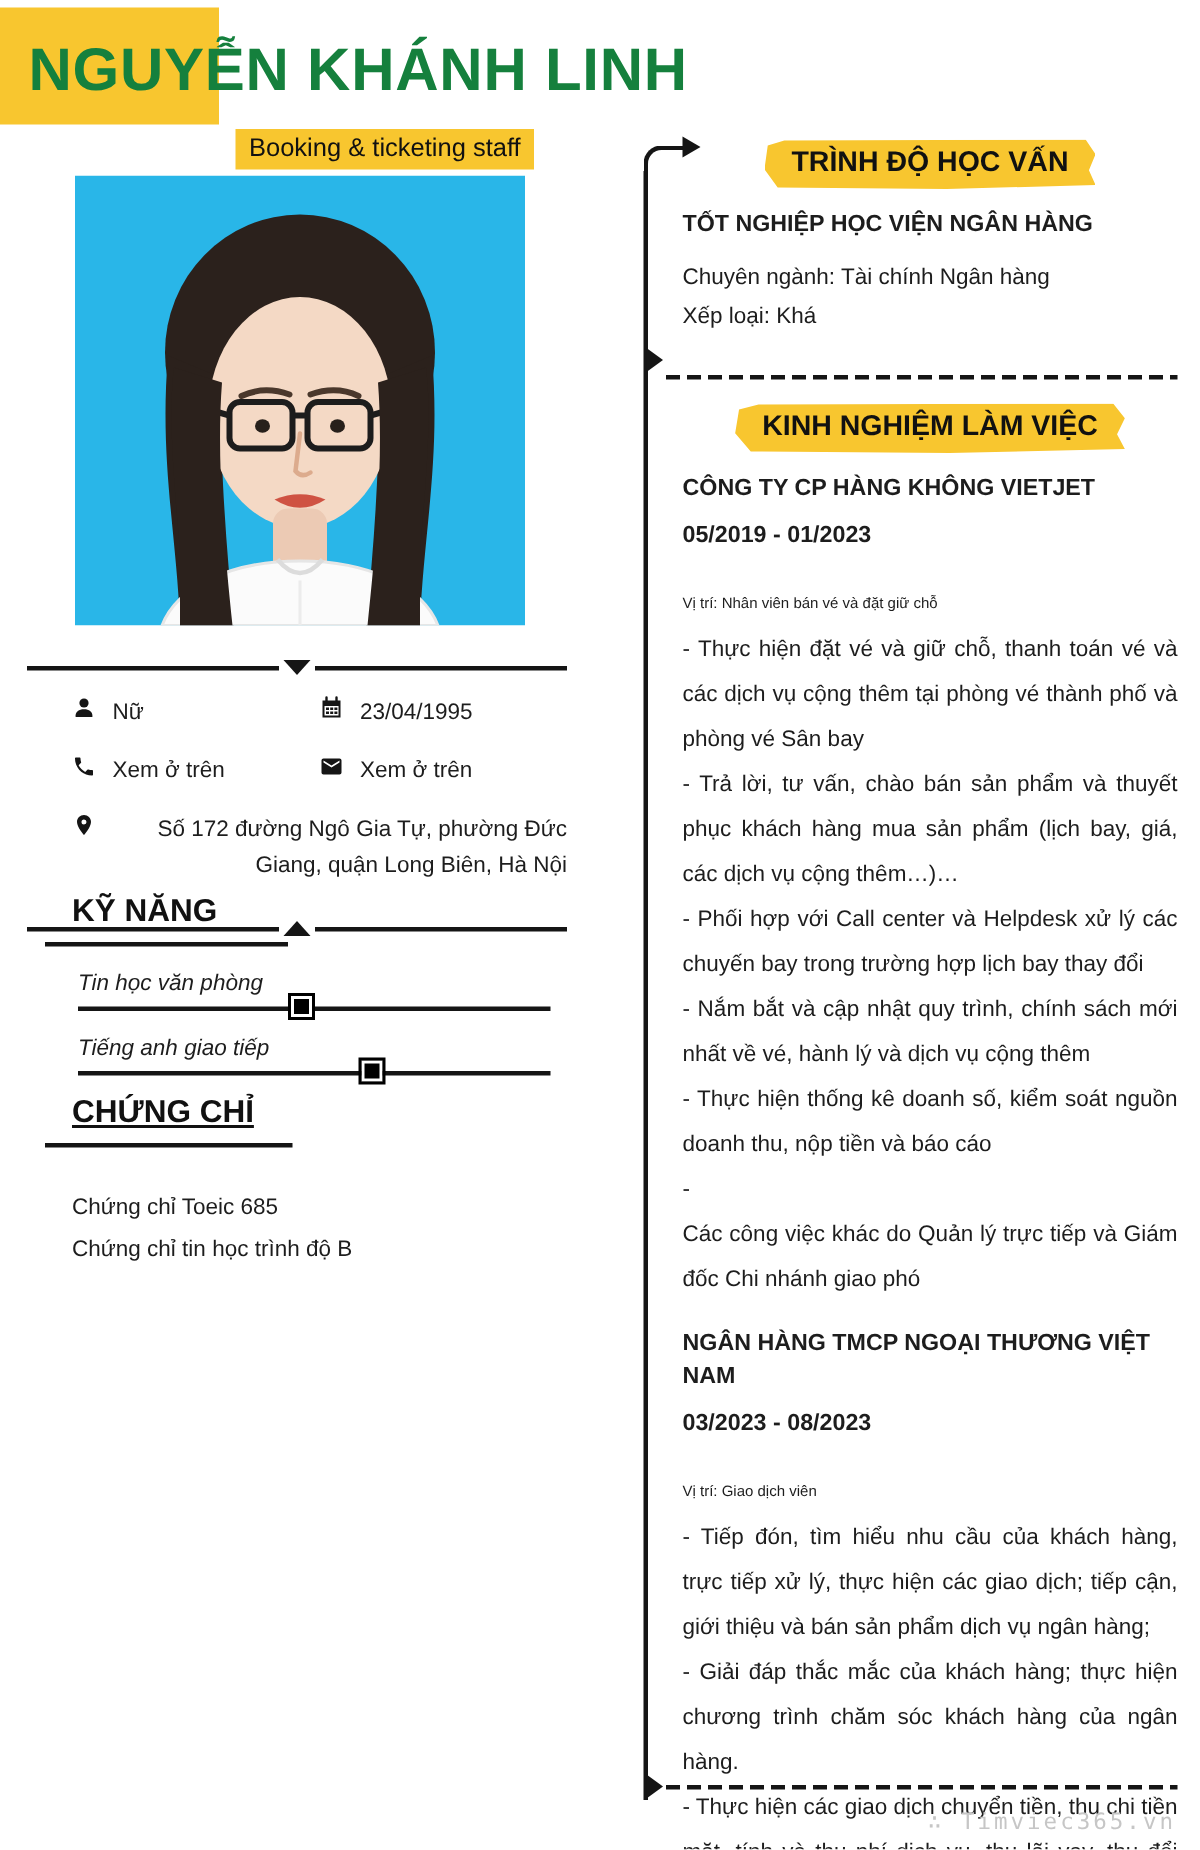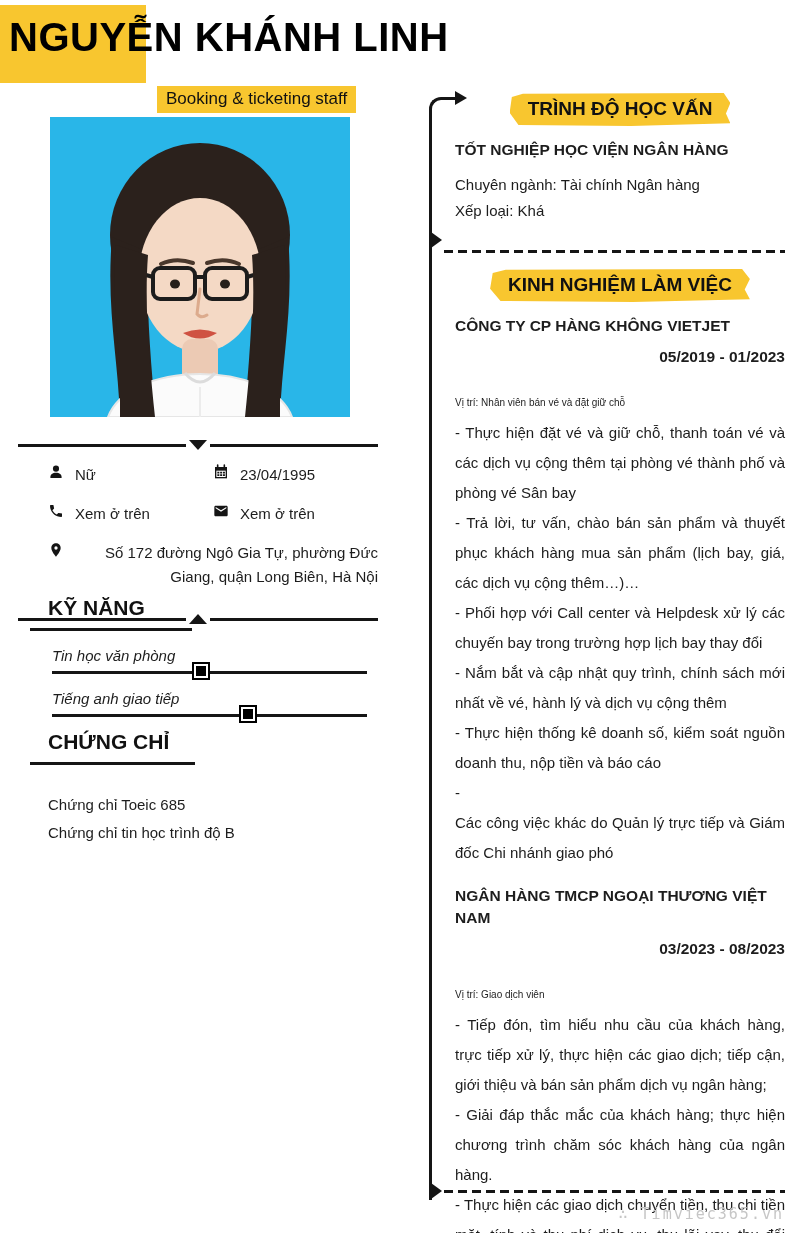--- a/index.html
+++ b/index.html
@@ -1,21 +1,21 @@
 <!DOCTYPE html>
 <html lang="vi" style="--yellow: #f8c62f;"><head>
 <meta charset="utf-8">
 <style>
   html,body{margin:0;padding:0;}
   body{background:#fff;font-family:"Liberation Sans","DejaVu Sans",sans-serif;color:#1d1d1d;}
   .page{position:relative;width:800px;height:1233px;background:#ffffff;overflow:hidden;}
 
   
   .name-block{position:absolute;left:0;top:5px;width:146px;height:78px;background:var(--yellow,#f8c62f);}
-  .name{position:absolute;left:9px;top:15px;margin:0;font-size:40px;font-weight:800;letter-spacing:.5px;color:#000000;white-space:nowrap;}
+  .name{position:absolute;left:9px;top:15px;margin:10px;font-size:40px;font-weight:800;letter-spacing:.5px;color:#15803d;white-space:nowrap;}
   .subtitle{position:absolute;left:157px;top:86px;background:var(--yellow,#f8c62f);padding:3px 9px 4px;font-size:17px;font-weight:500;color:#111;}
 
   
   .photo{position:absolute;left:50px;top:117px;width:300px;height:300px;}
 
   
   .info{position:absolute;left:18px;top:440px;width:360px;font-size:15px;}
   .tri-divider{display:flex;align-items:center;}
   .tri-divider .seg{flex:1;height:3px;background:#151515;}
   .tri-down{width:0;height:0;border-left:9px solid transparent;border-right:9px solid transparent;border-top:10px solid #151515;margin:0 3px;}
@@ -29,21 +29,21 @@
 
   
   .left-section-title{font-size:21px;font-weight:700;color:#111;margin:0;padding:0 0 8px 18px;border-bottom:3px solid #151515;}
   .skills{position:absolute;left:30px;top:596px;width:340px;}
   .skills .left-section-title{width:144px;}
   .skill{margin:16px 0 0 22px;width:315px;font-style:italic;}
   .skill-label{font-size:15px;margin-bottom:7px;}
   .skill-track{position:relative;height:3px;background:#151515;}
   .skill-handle{position:absolute;top:-7px;width:10px;height:10px;background:#000;border:2px solid #fff;outline:2px solid #000;}
   .certs{position:absolute;left:30px;top:730px;width:340px;}
-  .certs .left-section-title{width:147px;}
+  .certs .left-section-title{width:147px;text-decoration:underline;}
   .cert-list{margin:26px 0 0 18px;font-size:15px;line-height:28px;}
 
   
   .vline{position:absolute;left:429px;top:114px;width:3px;height:1086px;background:#151515;}
   .vcurve{position:absolute;left:429px;top:97px;width:26px;height:20px;border-left:3px solid #151515;border-top:3px solid #151515;border-top-left-radius:12px;}
   .arrowhead{position:absolute;left:455px;top:91px;width:0;height:0;border-top:7px solid transparent;border-bottom:7px solid transparent;border-left:12px solid #151515;}
   .node-tri{position:absolute;left:431px;width:0;height:0;border-top:8px solid transparent;border-bottom:8px solid transparent;border-left:11px solid #151515;}
   .node-tri.n1{top:232px;}
   .node-tri.n2{top:1183px;}
   .dash{height:3px;background:repeating-linear-gradient(90deg,#151515 0 9px,transparent 9px 14px);}
@@ -51,21 +51,21 @@
   
   .right-col{position:absolute;left:455px;top:93px;width:330px;}
   .brush-title{display:block;text-align:center;margin:0 auto;}
   .brush-title .hl{display:inline-block;background:var(--yellow,#f8c62f);padding:5px 18px 6px;font-size:19px;font-weight:700;color:#111;clip-path:polygon(1% 12%,6% 2%,97% 0%,100% 30%,98% 62%,100% 92%,55% 100%,4% 97%,0% 60%);}
   .edu-school{margin-top:15px;font-size:15.5px;font-weight:700;}
   .edu-line{font-size:15px;line-height:26px;}
   .edu-line.first{margin-top:13px;}
   .divider1{margin:26px 0 0 -11px;width:341px;}
   .exp-header{margin-top:16px;}
   .company{font-size:15.5px;font-weight:700;margin-top:13px;line-height:22px;}
-  .period{font-size:15.5px;font-weight:700;text-align:right;margin-top:9px;line-height:22px;}
+  .period{font-size:15.5px;font-weight:700;text-align:left;margin-top:9px;line-height:22px;}
   .position{font-size:10px;line-height:30px;margin-top:20px;}
   .detail{font-size:15px;line-height:30px;text-align:justify;margin:0;}
   .job2{margin-top:17px;}
 
   .watermark{position:absolute;right:16px;top:1205px;font-family:"DejaVu Sans Mono","Liberation Mono",monospace;font-size:15px;letter-spacing:2px;color:#c6c6c6;}
 </style>
 </head>
 <body>
 
 <div class="page">

